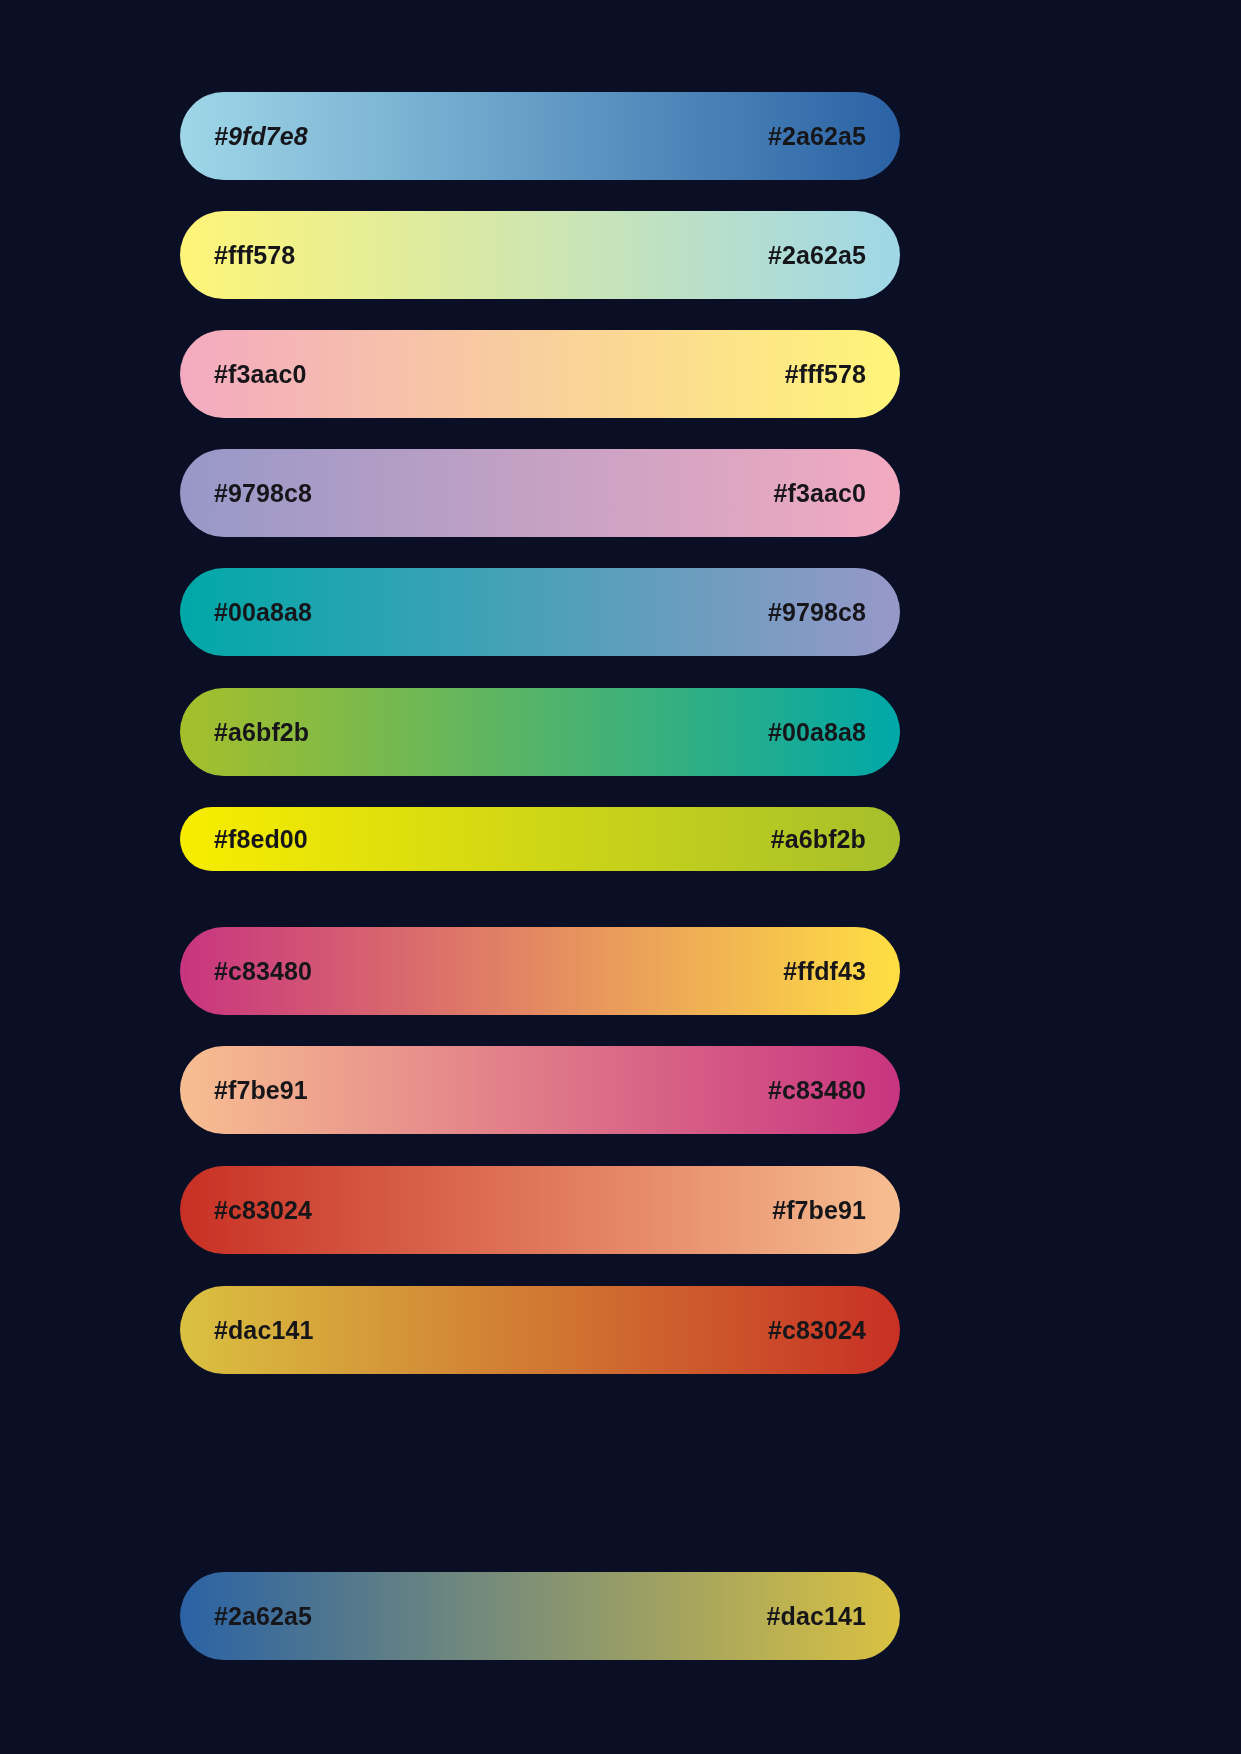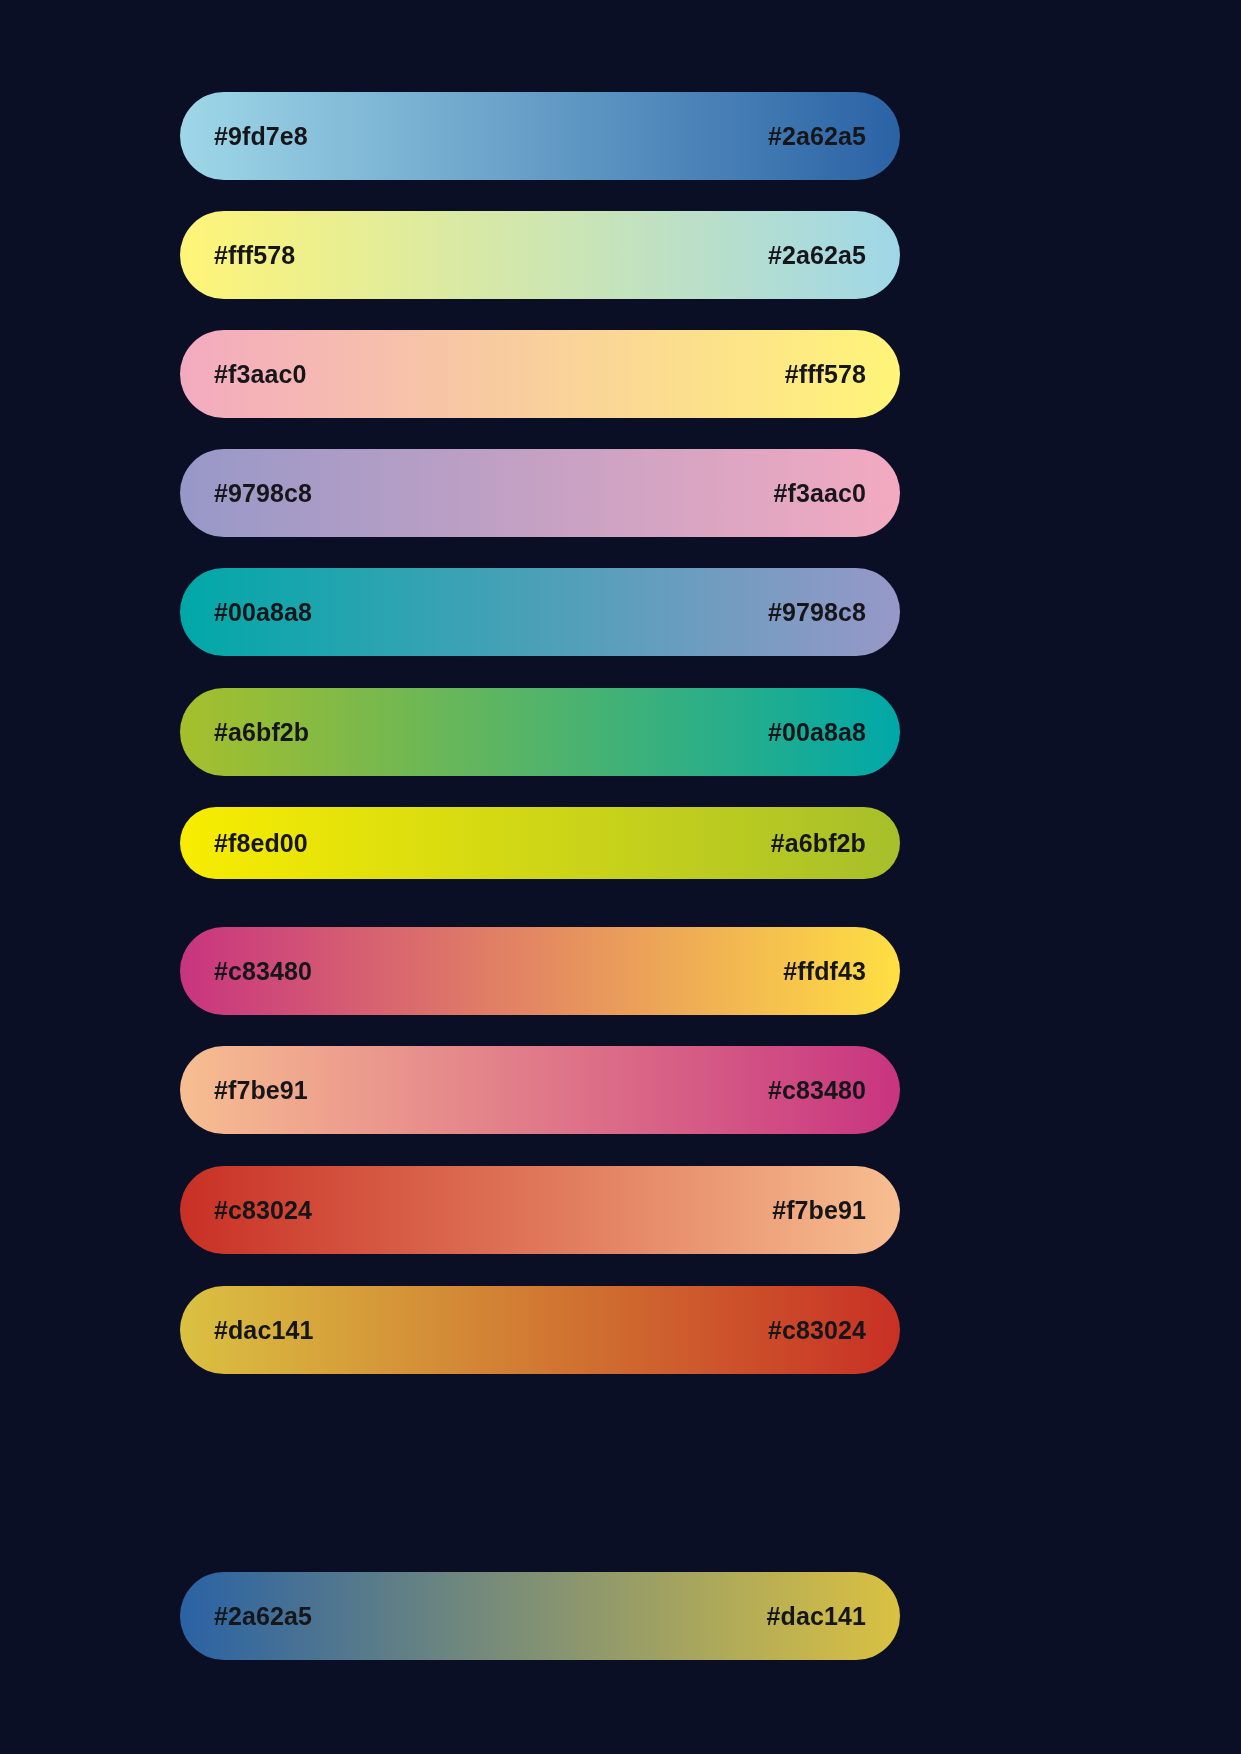--- a/index.html
+++ b/index.html
@@ -48,21 +48,21 @@
   }
 
   .swatch-label.start-label { text-align: left; }
   .swatch-label.end-label   { text-align: right; }
 </style>
 </head>
 <body>
 
 <div id="palette-board" style="width: 1241px; height: 1754px; background: rgb(11, 15, 38);">
     <div class="gradient-bar" style="top: 92px; left: 180px; width: 720px; height: 88px; border-radius: 44px; background: linear-gradient(90deg, rgb(159, 215, 232) 0%, rgb(42, 98, 165) 100%);">
-      <span class="swatch-label start-label" style="color: rgb(22, 22, 26);">#9fd7e8</span>
+      <span class="swatch-label start-label" style="color: rgb(22, 22, 26); font-style: italic;">#9fd7e8</span>
       <span class="swatch-label end-label" style="color: rgb(22, 22, 26);">#2a62a5</span>
     </div>
     <div class="gradient-bar" style="top: 211px; left: 180px; width: 720px; height: 88px; border-radius: 44px; background: linear-gradient(90deg, rgb(255, 245, 120) 0%, rgb(159, 215, 232) 100%);">
       <span class="swatch-label start-label" style="color: rgb(22, 22, 26);">#fff578</span>
       <span class="swatch-label end-label" style="color: rgb(22, 22, 26);">#2a62a5</span>
     </div>
     <div class="gradient-bar" style="top: 330px; left: 180px; width: 720px; height: 88px; border-radius: 44px; background: linear-gradient(90deg, rgb(243, 170, 192) 0%, rgb(255, 245, 120) 100%);">
       <span class="swatch-label start-label" style="color: rgb(22, 22, 26);">#f3aac0</span>
       <span class="swatch-label end-label" style="color: rgb(22, 22, 26);">#fff578</span>
     </div>
@@ -71,21 +71,21 @@
       <span class="swatch-label end-label" style="color: rgb(22, 22, 26);">#f3aac0</span>
     </div>
     <div class="gradient-bar" style="top: 568px; left: 180px; width: 720px; height: 88px; border-radius: 44px; background: linear-gradient(90deg, rgb(0, 168, 168) 0%, rgb(151, 152, 200) 100%);">
       <span class="swatch-label start-label" style="color: rgb(22, 22, 26);">#00a8a8</span>
       <span class="swatch-label end-label" style="color: rgb(22, 22, 26);">#9798c8</span>
     </div>
     <div class="gradient-bar" style="top: 688px; left: 180px; width: 720px; height: 88px; border-radius: 44px; background: linear-gradient(90deg, rgb(166, 191, 43) 0%, rgb(0, 168, 168) 100%);">
       <span class="swatch-label start-label" style="color: rgb(22, 22, 26);">#a6bf2b</span>
       <span class="swatch-label end-label" style="color: rgb(22, 22, 26);">#00a8a8</span>
     </div>
-    <div class="gradient-bar" style="top: 807px; left: 180px; width: 720px; height: 72px; border-radius: 44px; background: linear-gradient(90deg, rgb(248, 237, 0) 0%, rgb(166, 191, 43) 100%);">
+    <div class="gradient-bar" style="top: 807px; left: 180px; width: 720px; height: 64px; border-radius: 44px; background: linear-gradient(90deg, rgb(248, 237, 0) 0%, rgb(166, 191, 43) 100%);">
       <span class="swatch-label start-label" style="color: rgb(22, 22, 26);">#f8ed00</span>
       <span class="swatch-label end-label" style="color: rgb(22, 22, 26);">#a6bf2b</span>
     </div>
     <div class="gradient-bar" style="top: 927px; left: 180px; width: 720px; height: 88px; border-radius: 44px; background: linear-gradient(90deg, rgb(200, 52, 128) 0%, rgb(255, 223, 67) 100%);">
       <span class="swatch-label start-label" style="color: rgb(22, 22, 26);">#c83480</span>
       <span class="swatch-label end-label" style="color: rgb(22, 22, 26);">#ffdf43</span>
     </div>
     <div class="gradient-bar" style="top: 1046px; left: 180px; width: 720px; height: 88px; border-radius: 44px; background: linear-gradient(90deg, rgb(247, 190, 145) 0%, rgb(200, 52, 128) 100%);">
       <span class="swatch-label start-label" style="color: rgb(22, 22, 26);">#f7be91</span>
       <span class="swatch-label end-label" style="color: rgb(22, 22, 26);">#c83480</span>

